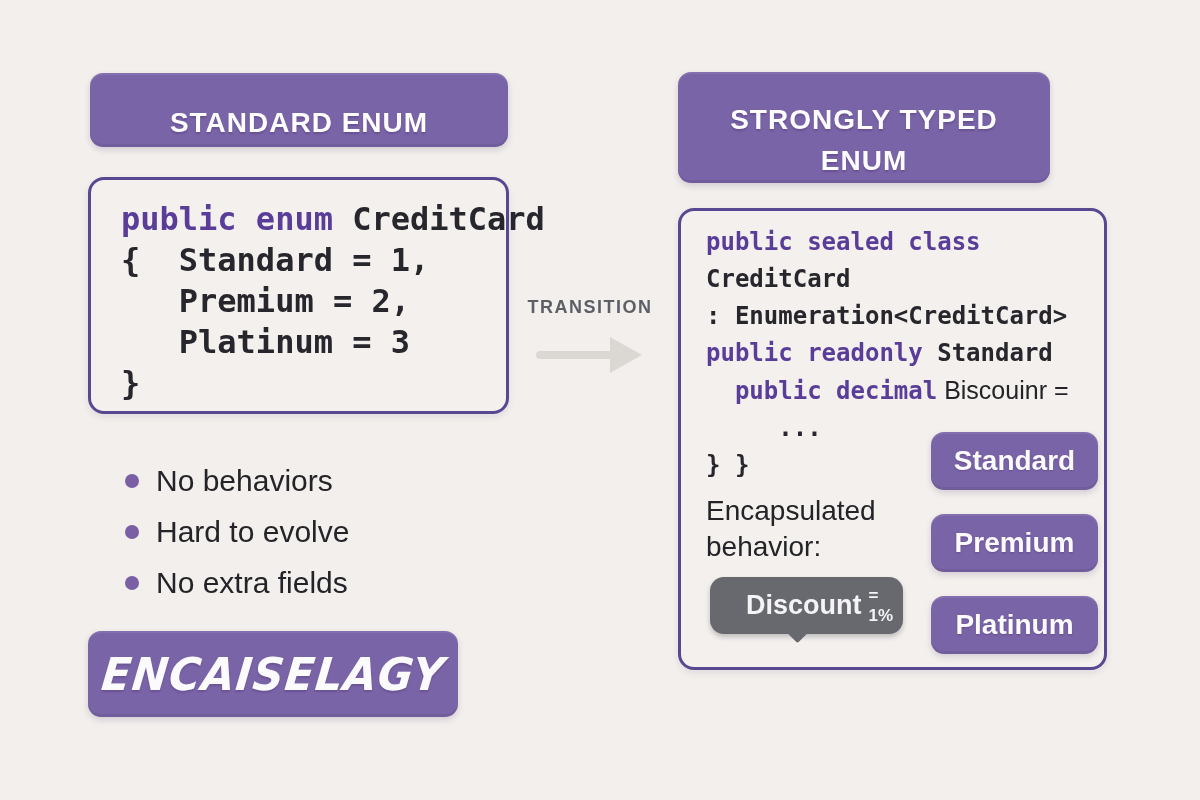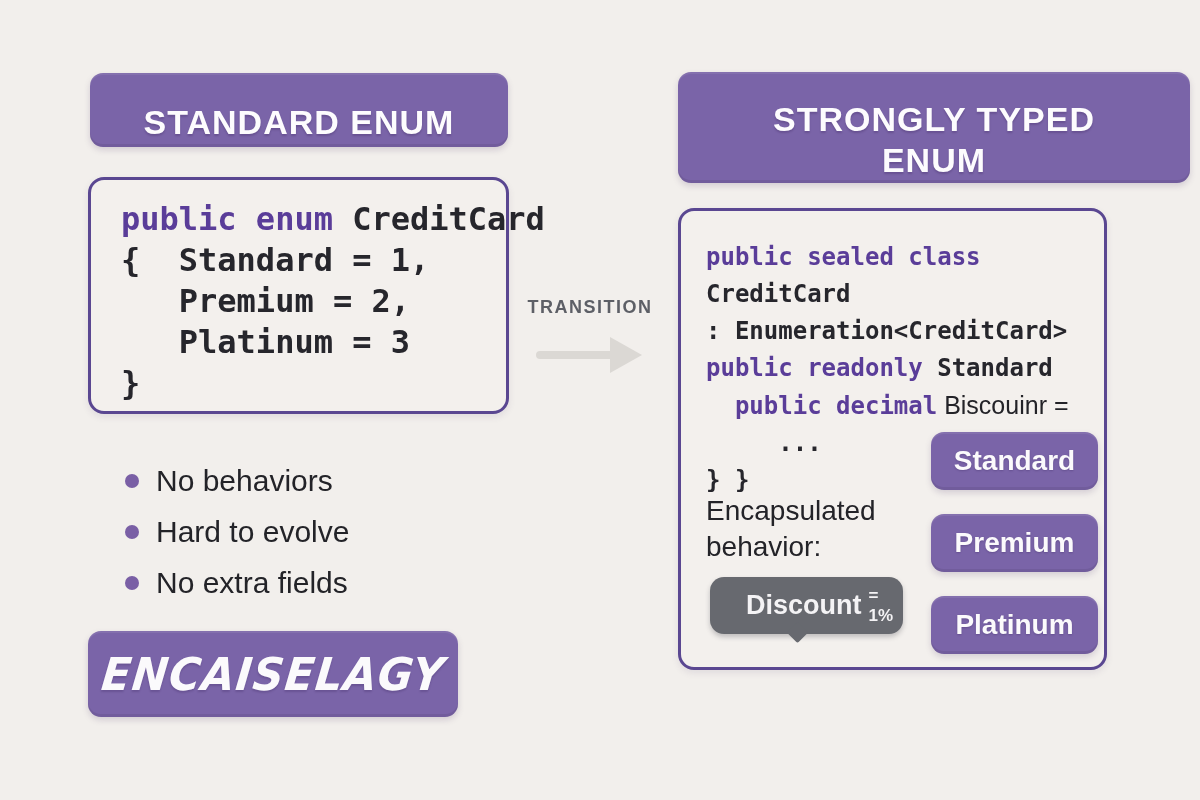--- a/index.html
+++ b/index.html
@@ -8,37 +8,37 @@
     background:#f2efec; overflow:hidden;
     font-family:"Liberation Sans", sans-serif;
   }
   
   .pill {
     position:absolute; background:#7a64a8; border-radius:13px;
     display:flex; align-items:center; justify-content:center; text-align:center;
     box-shadow:0 3px 6px rgba(70,50,100,.18), inset 0 -3px 0 rgba(0,0,0,.07), inset 0 2px 0 rgba(255,255,255,.08);
   }
   .header-title {
-    font-weight:bold; font-size:34px; letter-spacing:1px; line-height:41px;
+    font-weight:bold; font-size:28px; letter-spacing:1px; line-height:41px;
     color:#fdfcfe; text-shadow:0 2px 2px rgba(40,20,70,.22);margin-top:25px;
   }
   .right-header-title { max-width:345px; }
   
   .panel {
     position:absolute; border:3px solid #5a4791; border-radius:16px;
     background:#f3f0ed; box-shadow:0 3px 7px rgba(70,50,100,.10);
     box-sizing:border-box;
   }
   
   .code {
     position:absolute; font-family:"DejaVu Sans Mono", monospace;
     font-weight:bold; color:#26262c; white-space:pre; margin:0;
   }
   .left-code  { left:121px; top:199px; font-size:32px; line-height:41px; }
-  .right-code { left:706px; top:239px; font-size:24px; line-height:37px; }
+  .right-code { left:706px; top:224px; font-size:24px; line-height:37px; }
   .kw { color:#5a3d99; }
   .sans-seg { font-family:"Liberation Sans", sans-serif; font-weight:normal; font-size:25px; color:#232328; letter-spacing:0; }
   
   .transition-label {
     position:absolute; left:505px; top:297px; width:170px; text-align:center;
     font-size:18px; font-weight:bold; letter-spacing:1.5px; color:#5d5f66;
   }
   .transition-arrow { position:absolute; left:534px; top:333px; }
   
   .bullets { position:absolute; left:113px; top:443px; list-style:none; margin:12px; padding:0; }
@@ -109,21 +109,21 @@
   <div class="pill" style="left:88px; top:631px; width:370px; height:86px;">
     <span class="brand-text">ENCAISELAGY</span>
   </div>
 
   <div class="transition-label">TRANSITION</div>
   <svg class="transition-arrow" width="110" height="44" viewBox="0 0 110 44">
     <rect x="2" y="18" width="80" height="8" rx="4" fill="#dbd8d4"></rect>
     <polygon points="76,4 108,22 76,40" fill="#dbd8d4"></polygon>
   </svg>
 
-  <div class="pill" style="left:678px; top:72px; width:512px; height:111px;align-items:center;">
+  <div class="pill" style="left:678px; top:72px; width:372px; height:111px;align-items:center;">
     <span class="header-title right-header-title">STRONGLY TYPED ENUM</span>
   </div>
 
   <div class="panel" style="left:678px; top:208px; width:429px; height:462px;"></div>
 
   <pre class="code right-code"><span><span class="kw">public sealed class</span>
 </span><span><span>CreditCard</span>
 </span><span><span>: Enumeration&lt;CreditCard&gt;</span>
 </span><span><span class="kw">public readonly </span><span>Standard</span>
 </span><span><span class="kw">  public decimal</span><span class="sans-seg"> Biscouinr =</span>

